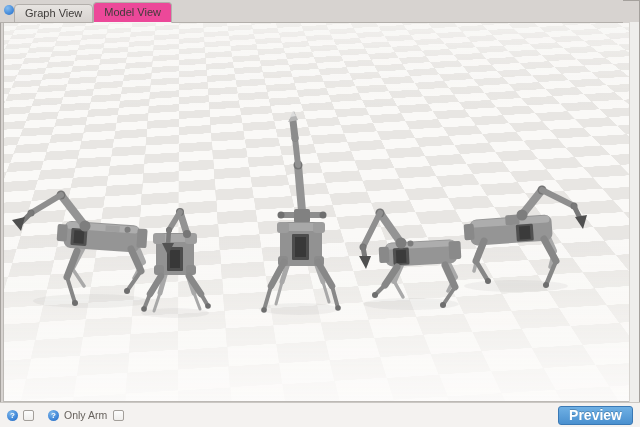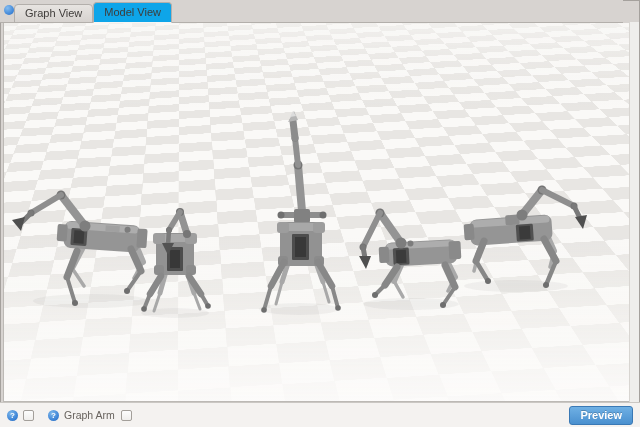--- a/index.html
+++ b/index.html
@@ -26,21 +26,21 @@
     margin-bottom:-1px;
     border:1px solid #b3afab;border-radius:4px 4px 0 0;
     padding:0 10px;height:17px;line-height:17px;
     font-size:11px;color:#3f3c3a;
     background:linear-gradient(#e7e4e1,#d6d2cf);
     cursor:default;white-space:nowrap;
   }
   .tab:first-of-type{margin-left:14px;}
   .tab.active{
     height:19px;line-height:19px;
-    background:#0ea5e9;border-bottom:1px solid #f7f6f4;
+    background:#ec4899;border-bottom:1px solid #f7f6f4;
     position:relative;z-index:3;text-align:center;
   }
 
   
   .viewport{
     position:absolute;left:3px;top:23px;width:625px;height:378px;
     border:1px solid #bcb9b5;border-top:none;
     background:#f6f5f3;overflow:hidden;
   }
   .floor{
@@ -83,21 +83,21 @@
   .cb{
     appearance:none;-webkit-appearance:none;
     width:11px;height:11px;margin:0;
     border:1px solid #a39f9a;border-radius:2px;
     background:linear-gradient(#fdfdfd,#efeeec);
   }
   .preview{
     margin-left:auto;margin-right:7px;
     height:19px;padding:0 10px;
     font-family:"Liberation Sans",sans-serif;
-    font-size:11px;font-weight:bold;color:#fff;
+    font-size:14px;font-weight:bold;color:#fff;
     text-shadow:0 -1px 0 rgba(0,0,0,.2);
     background:linear-gradient(var(--btn-top,#6fb0e4),var(--btn-bottom,#4a90cf));
     border:1px solid var(--btn-border,#3a79b5);border-radius:3px;
     cursor:default;
   }
 </style>
 </head>
 <body>
 
 <div class="window">
@@ -271,19 +271,19 @@
 
   <div class="right-gutter"></div>
 
   <div class="footer">
     <div class="opt">
       <span class="help">?</span>
       <input class="cb" type="checkbox" style="">
     </div>
     <div class="opt">
       <span class="help">?</span>
-      <span class="optlabel">Graph Arm</span>
+      <span class="optlabel">Only Arm</span>
       <input class="cb" type="checkbox" style="">
     </div>
     <button class="preview">Preview</button>
   </div>
 
 </div>
 
 </body></html>

